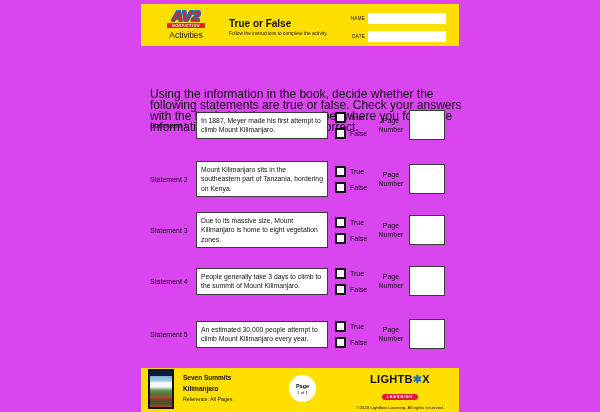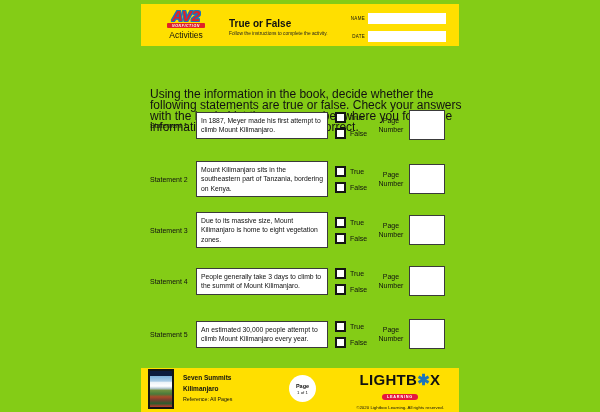--- a/index.html
+++ b/index.html
@@ -1,18 +1,18 @@
 <!DOCTYPE html>
 <html><head>
 <meta charset="utf-8">
 <style>
   * { margin:0; padding:0; box-sizing:border-box; }
   html,body { width:600px; height:412px; background:#ffffff; overflow:hidden;
     font-family:"Liberation Sans", sans-serif; color:#111; }
-  .canvas { position:relative; width:600px; height:412px; background:#84cc16; }
+  .canvas { position:relative; width:600px; height:412px; background:#d946ef; }
 
   
   .header-bar { position:absolute; left:141px; top:4px; width:318px; height:42px;
     background:#FFDF00; display:flex; align-items:flex-start; }
   .logo-block { margin-left:21px; margin-top:5px; width:48px; text-align:center; }
   .av2-text { font-style:italic; font-weight:bold; font-size:15px; line-height:13px; color:#E02127;
     text-shadow:-1px 0 #1B75BB,1px 0 #1B75BB,0 -1px #1B75BB,0 1px #1B75BB,
     -1px -1px #1B75BB,1px 1px #1B75BB,1px -1px #1B75BB,-1px 1px #1B75BB; }
   .av2-banner { width:38px; margin:1px auto 0 auto; background:#E02127; color:#fff;
     font-size:3.5px; font-weight:bold; font-style:italic; letter-spacing:0.6px;
@@ -54,21 +54,21 @@
       #a84a2a 72%,#7a3e2e 80%,#2e5c2e 90%,#c0392b 100%); }
   .footer-info { position:absolute; left:42px; top:6px; }
   .footer-series { font-size:6.5px; font-weight:bold; }
   .footer-title { font-size:6.5px; font-weight:bold; margin-top:4px; }
   .footer-ref { font-size:5.3px; margin-top:4px; }
   .page-circle { position:absolute; left:148px; top:7px; width:27px; height:27px;
     background:#fff; border-radius:50%; text-align:center; }
   .pc-line1 { font-size:5.5px; font-weight:bold; padding-top:8px; }
   .pc-line2 { font-size:4.3px; margin-top:1px; }
   .lightbox-block { position:absolute; right:9px; top:7px; width:100px; text-align:center; }
-  .lb-logo { font-weight:bold; font-size:15px; letter-spacing:0.3px; line-height:9px; }
+  .lb-logo { font-weight:bold; font-size:11px; letter-spacing:0.3px; line-height:9px; }
   .lb-star { color:#1B75BB; font-weight:bold; }
   .lb-badge { display:inline-block; background:#E5173F; color:#fff; font-size:3.8px;
     font-weight:bold; letter-spacing:0.8px; padding:1px 5px; border-radius:3px; margin-top:1px; }
   .lb-copy { font-size:4.4px; margin-top:3px; }
   .lb-web { font-size:4.4px; margin-top:1px; }
 </style>
 </head>
 <body>
 
 <div class="canvas">

